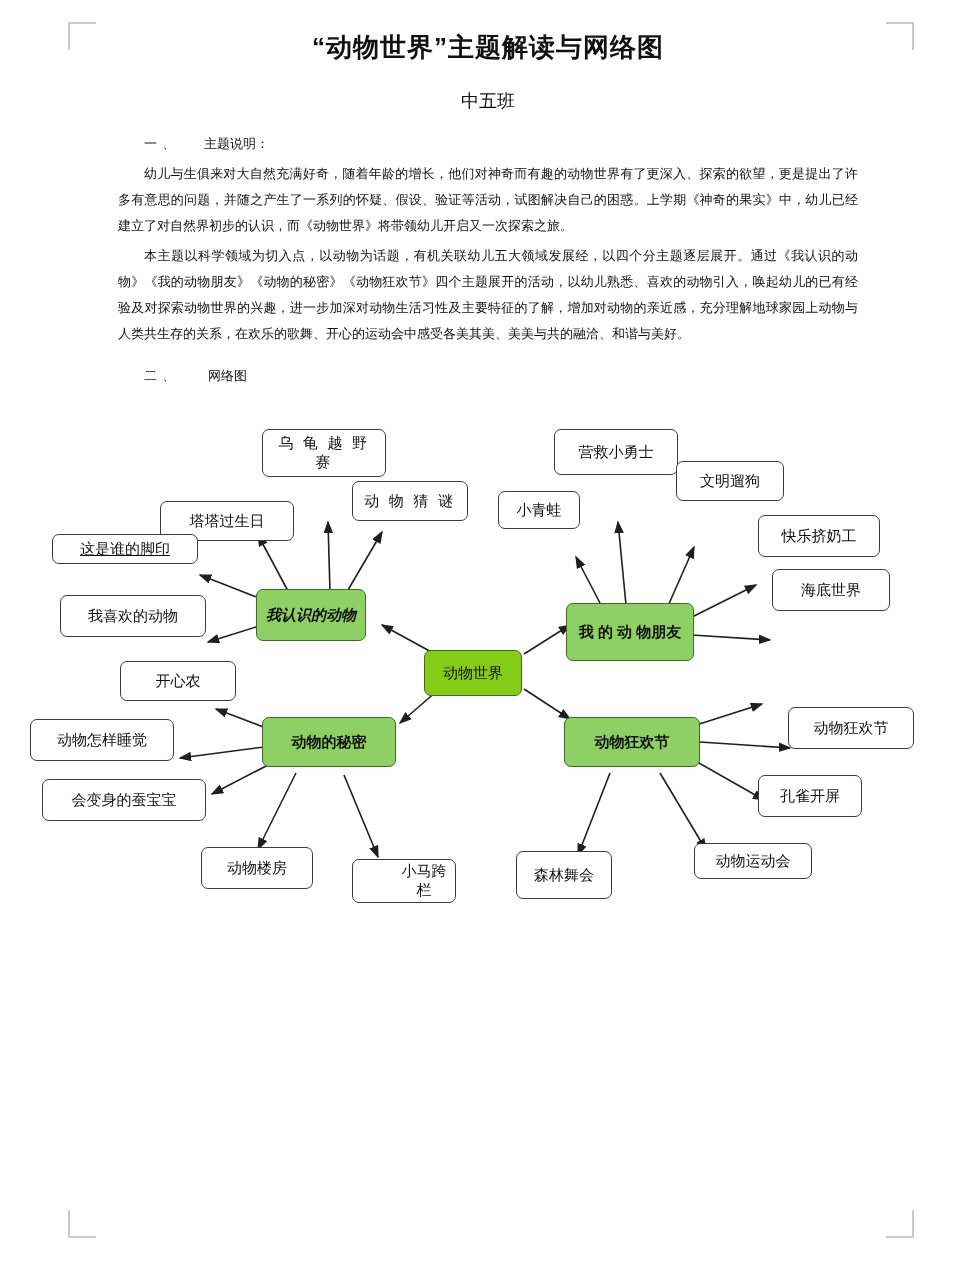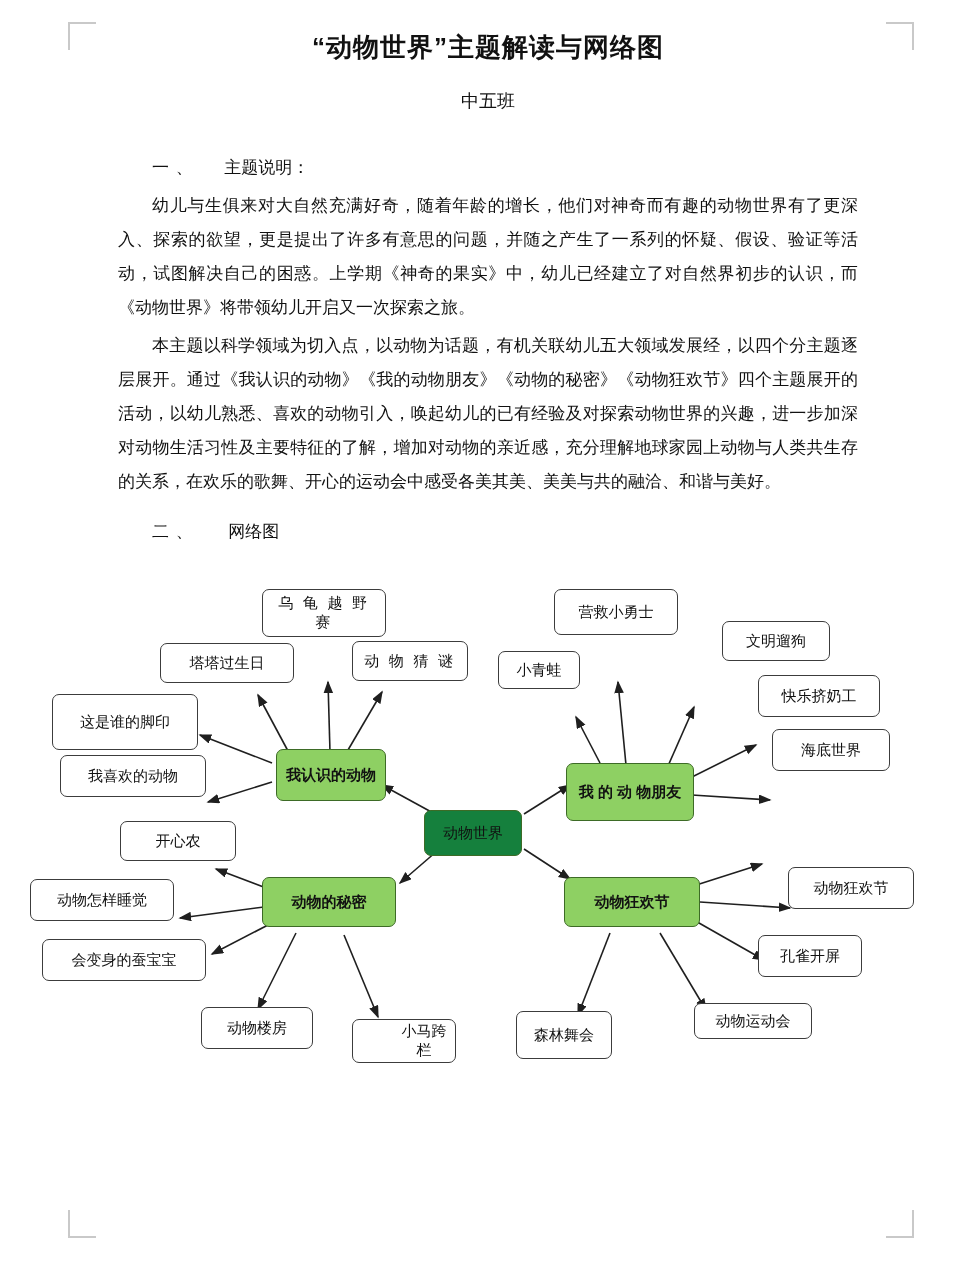--- a/index.html
+++ b/index.html
@@ -44,22 +44,22 @@
     margin: 18px 0 0 0;
     padding-top: 12px;
   }
   .doc-subtitle {
     text-align: center;
     font-size: 18px;
     margin-top: 24px;
   }
 
   .body-text {
-    margin: 38px 118px 0 118px;
-    font-size: 17px;
+    margin: 18px 118px 0 118px;
+    font-size: 13px;
     line-height: 2.0;
     text-align: justify;
   }
   .section-head {
     margin-top: 16px;
     text-indent: 2em;
   }
   .section-head .num { letter-spacing: 0.4em; }
   .para {
     text-indent: 2em;
@@ -93,21 +93,21 @@
     text-align: center;
     padding: 5px 7px;
     overflow: hidden;
   }
   .node.green {
     background: #8ed063;
     border-color: #3d6b26;
     font-weight: bold;
   }
   .node.center {
-    background: #15803d;
+    background: #84cc16;
     border-color: #3d6b26;
     font-weight: normal;
   }
   .node.sp { letter-spacing: 0.18em; }
 </style>
 </head>
 <body>
 
 <div class="page">
 
@@ -167,31 +167,31 @@
         <path d="M690,320 L762,297"></path>
         <path d="M700,335 L790,341"></path>
         <path d="M692,352 L764,393"></path>
         <path d="M660,366 L706,443"></path>
         <path d="M610,366 L578,448"></path>
       </g>
     </svg>
 
     <div class="node center" style="left:424px; top:243px; width:98px; height:46px;">动物世界</div>
 
-    <div class="node green" style="left:276px; top:182px; width:110px; height:52px;">我认识的动物</div>
+    <div class="node green" style="left:256px; top:182px; width:110px; height:52px;font-style:italic;">我认识的动物</div>
     <div class="node sp" style="left:262px; top:22px; width:124px; height:48px;">乌 龟 越 野 赛</div>
     <div class="node sp" style="left:352px; top:74px; width:116px; height:40px;">动 物 猜 谜</div>
-    <div class="node" style="left:160px; top:76px; width:134px; height:40px;">塔塔过生日</div>
-    <div class="node" style="left:52px; top:127px; width:146px; height:56px;">这是谁的脚印</div>
+    <div class="node" style="left:160px; top:94px; width:134px; height:40px;">塔塔过生日</div>
+    <div class="node" style="left:52px; top:127px; width:146px; height:30px;text-decoration:underline;">这是谁的脚印</div>
     <div class="node" style="left:60px; top:188px; width:146px; height:42px;">我喜欢的动物</div>
 
     <div class="node green" style="left:566px; top:196px; width:128px; height:58px;">我 的 动 物朋友</div>
     <div class="node" style="left:554px; top:22px; width:124px; height:46px;">营救小勇士</div>
     <div class="node" style="left:498px; top:84px; width:82px; height:38px;">小青蛙</div>
-    <div class="node" style="left:676px; top:54px; width:108px; height:40px;margin-left:46px;">文明遛狗</div>
+    <div class="node" style="left:676px; top:54px; width:108px; height:40px;">文明遛狗</div>
     <div class="node" style="left:758px; top:108px; width:122px; height:42px;">快乐挤奶工</div>
     <div class="node" style="left:772px; top:162px; width:118px; height:42px;">海底世界</div>
 
     <div class="node green" style="left:262px; top:310px; width:134px; height:50px;">动物的秘密</div>
     <div class="node" style="left:120px; top:254px; width:116px; height:40px;">开心农</div>
     <div class="node" style="left:30px; top:312px; width:144px; height:42px;">动物怎样睡觉</div>
     <div class="node" style="left:42px; top:372px; width:164px; height:42px;">会变身的蚕宝宝</div>
     <div class="node" style="left:160px; top:440px; width:112px; height:42px;margin-left:41px;">动物楼房</div>
     <div class="node" style="left:352px; top:452px; width:104px; height:44px;padding-left:47px;">小马跨栏</div>
 

